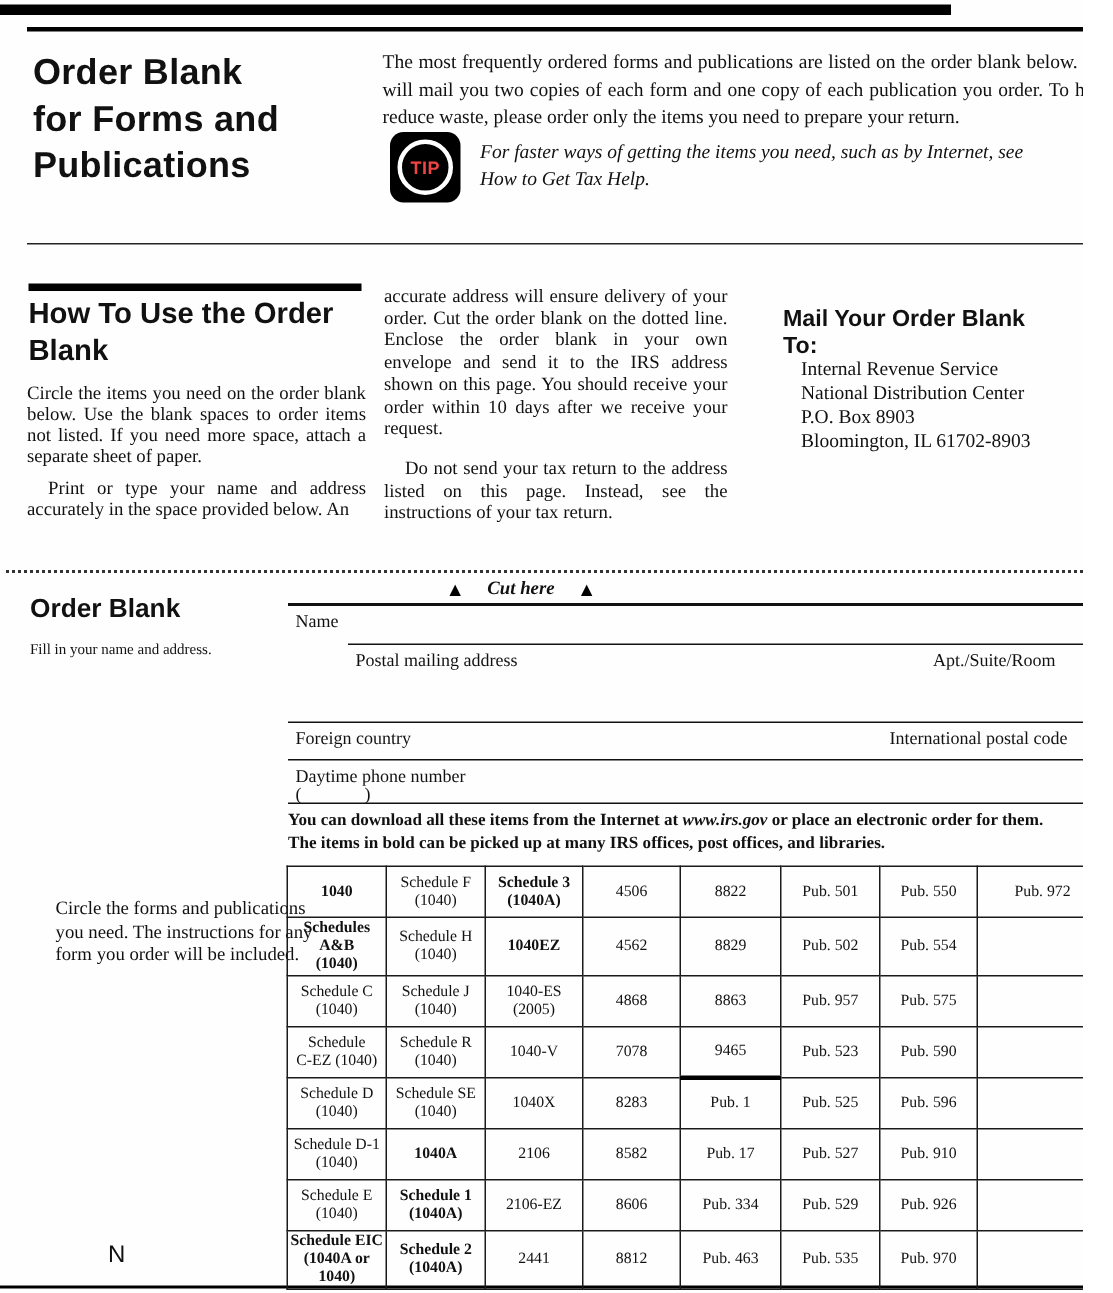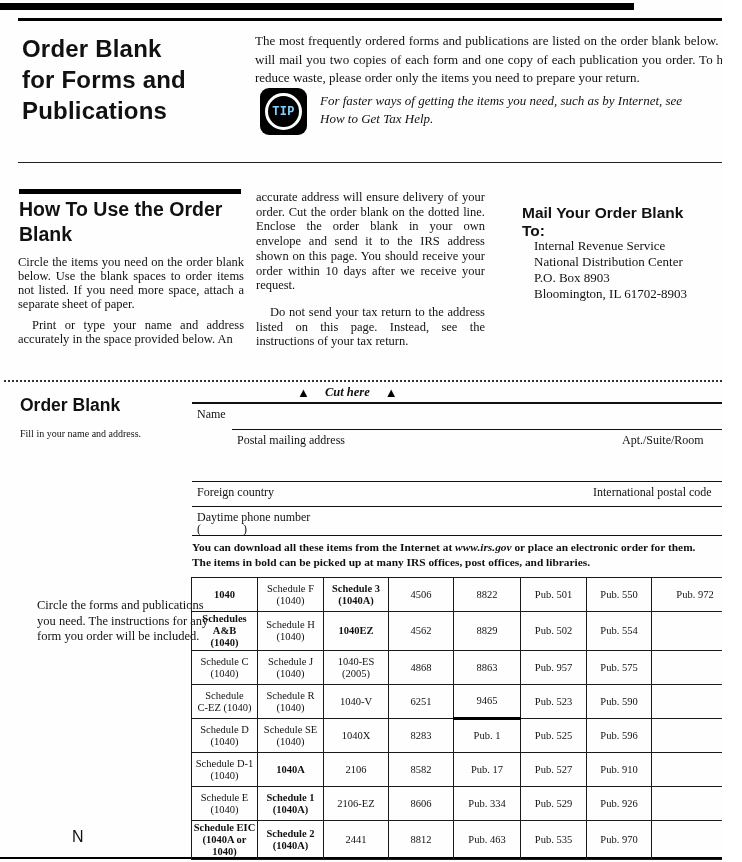--- a/index.html
+++ b/index.html
@@ -25,21 +25,21 @@
   }
   .intro {
     position:absolute; left:255px; top:32px; width:484px; margin:0;
     font-size:13px; line-height:18.5px; text-align:justify;
   }
   .tip-wrap { position:absolute; left:260px; top:88px; width:460px; display:flex; }
   .tip-icon { width:47px; height:47px; background:#000; border-radius:9px;
               display:flex; align-items:center; justify-content:center; flex:0 0 auto; }
   .tip-circle { width:37px; height:37px; border-radius:50%; background:#000; border:3.5px solid #fff;
                 display:flex; align-items:center; justify-content:center; }
-  .tip-circle span { color:#7dd3fc; font-weight:bold; font-size:12px; letter-spacing:.3px;font-family:Liberation Mono, monospace; }
+  .tip-circle span { color:#ef4444; font-weight:bold; font-size:12px; letter-spacing:.3px; }
   .tip-text { margin:4px 0 0 13px; font-style:italic; font-size:13px; line-height:18px; width:372px; }
 
   
   .howto-bar { position:absolute; left:19px; top:189px; width:222px; height:5px; background:#000; }
   .howto-head { position:absolute; left:19px; top:197px; width:228px; margin:0;
                 font-size:19.5px; line-height:25px; font-weight:bold; }
   .howto-p1 { position:absolute; left:18px; top:255px; width:226px; margin:0;
               font-size:12.5px; line-height:14px; text-align:justify; }
   .howto-p2 { position:absolute; left:18px; top:318px; width:226px; margin:0;
               font-size:12.5px; line-height:14px; text-align:justify; text-indent:14px; }
@@ -207,21 +207,21 @@
           <td>Pub. 957</td>
           <td>Pub. 575</td>
           <td></td>
         </tr>
         <tr>
           <td>Schedule
 C-EZ (1040)</td>
           <td>Schedule R
 (1040)</td>
           <td>1040-V</td>
-          <td>6251</td>
+          <td>7078</td>
           <td class="tb">9465</td>
           <td>Pub. 523</td>
           <td>Pub. 590</td>
           <td></td>
         </tr>
         <tr>
           <td>Schedule D
 (1040)</td>
           <td>Schedule SE
 (1040)</td>

